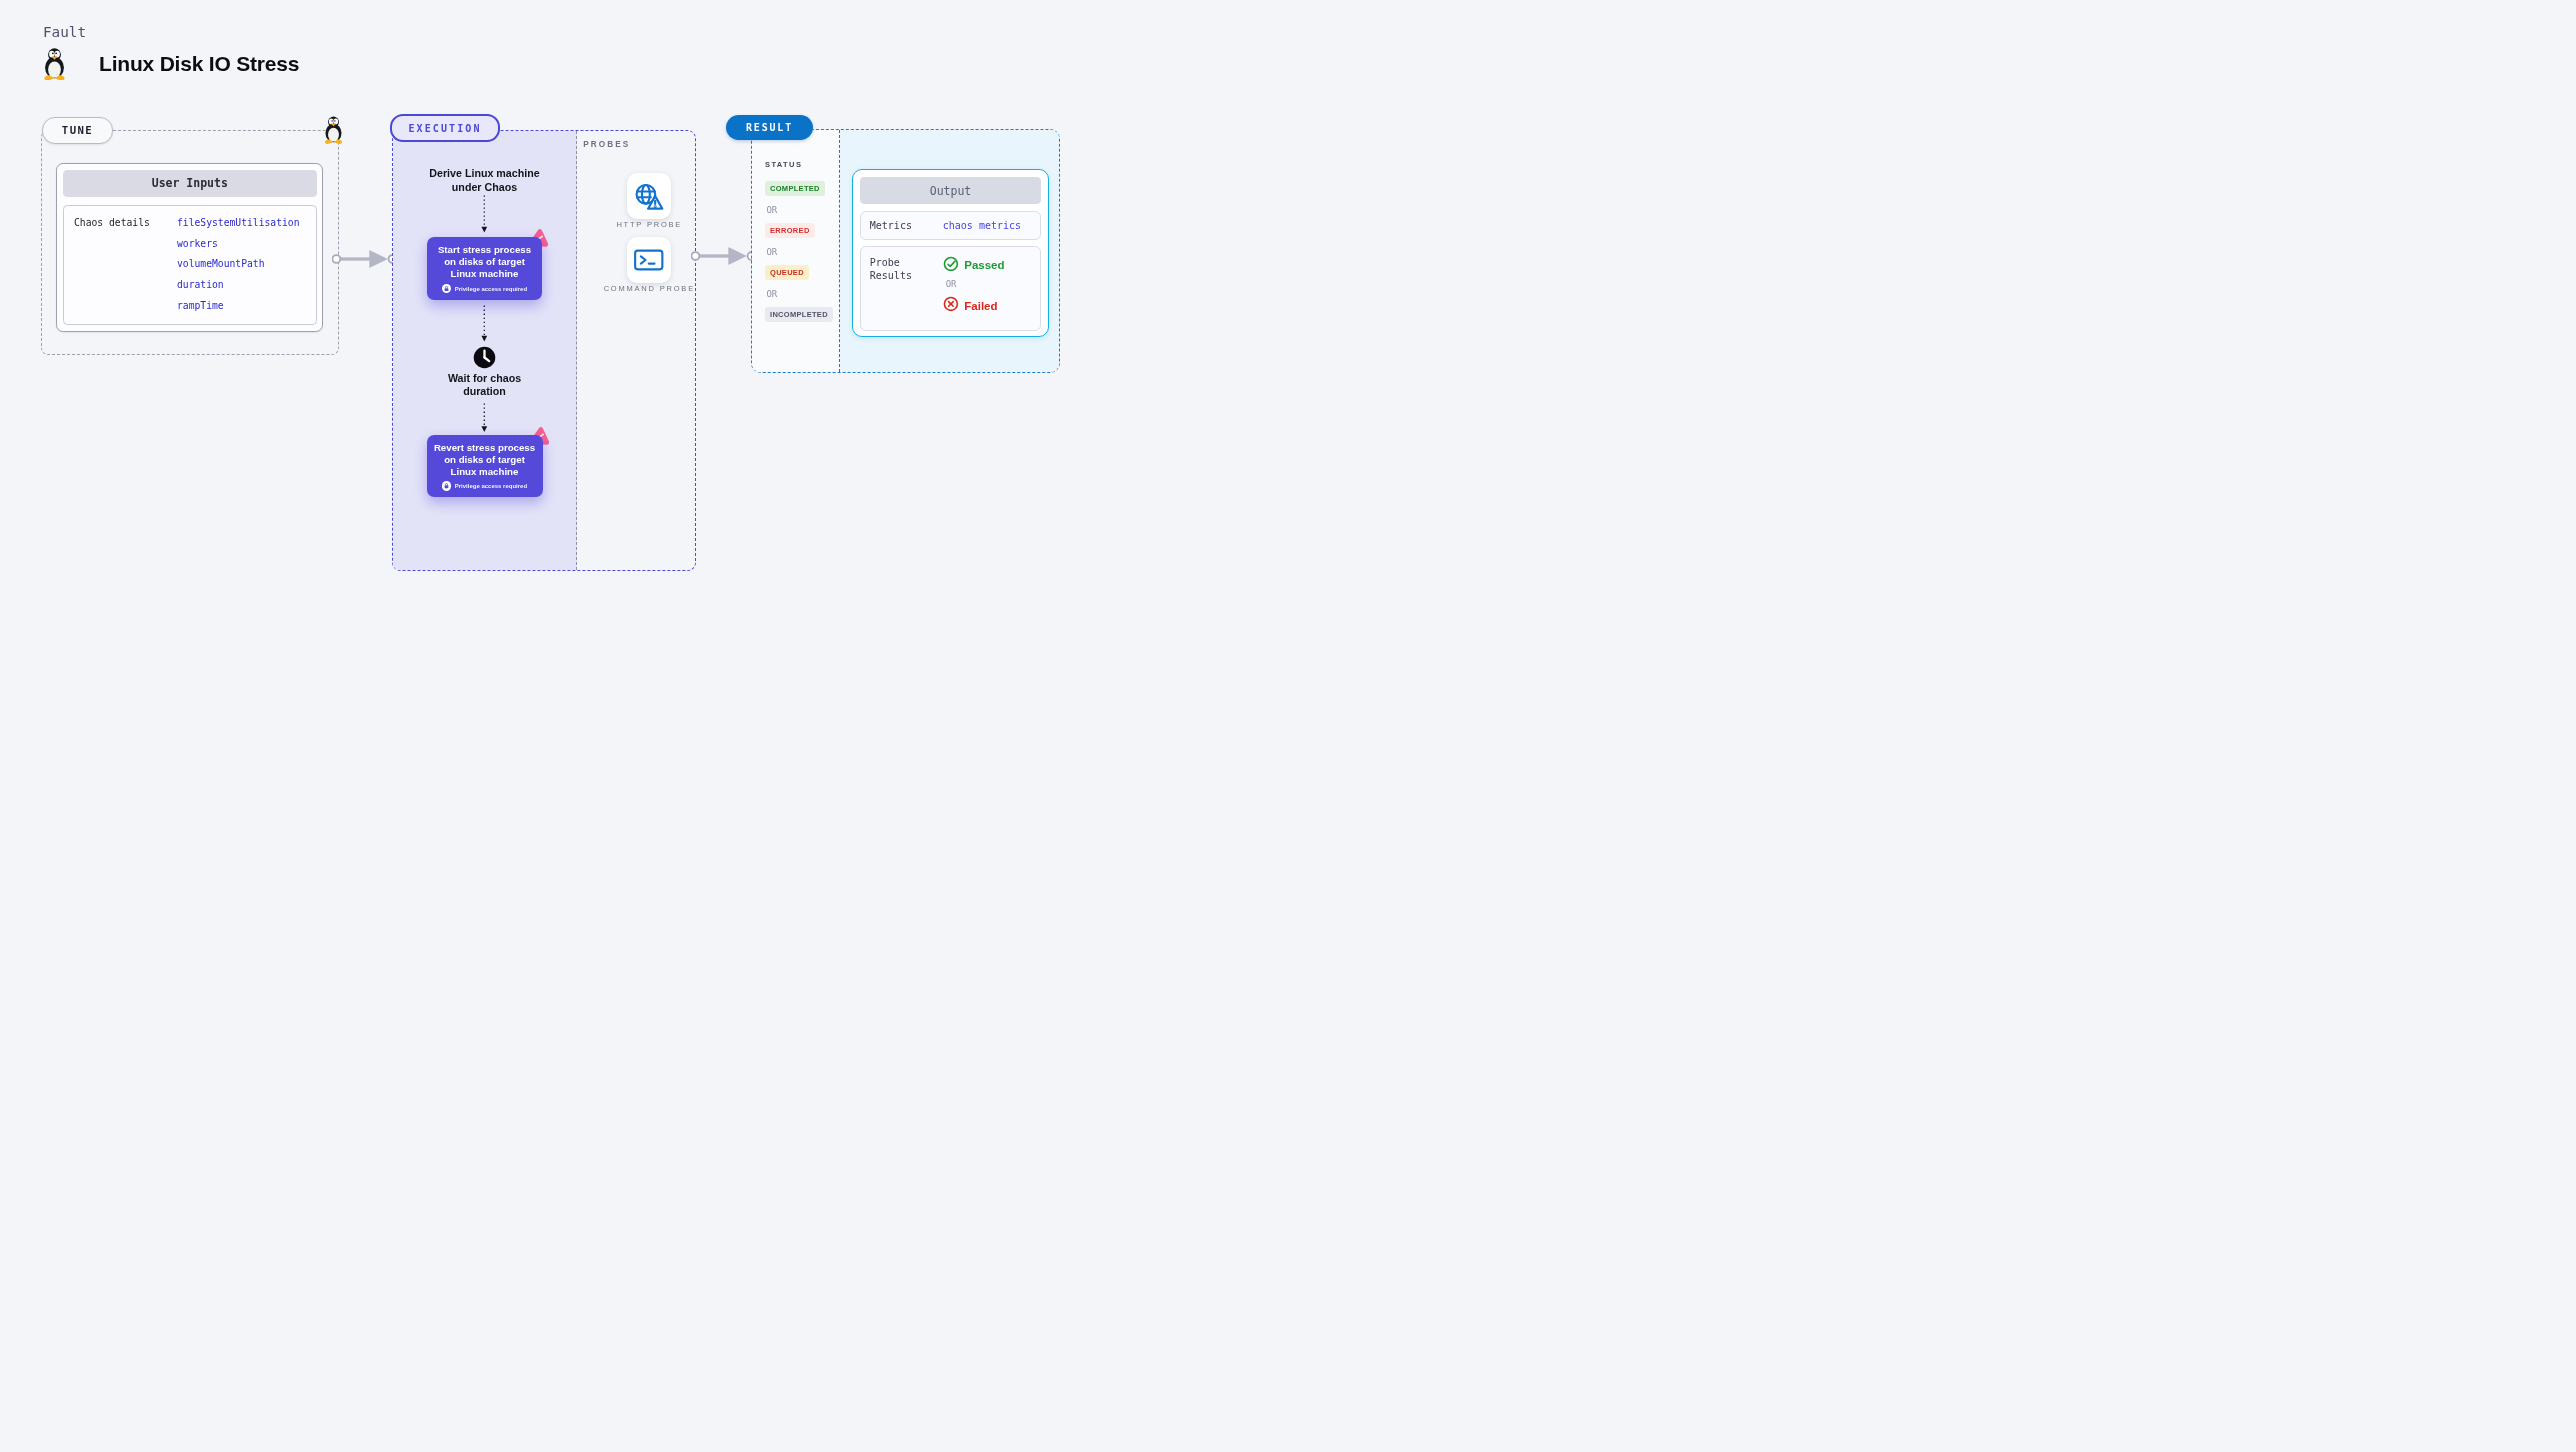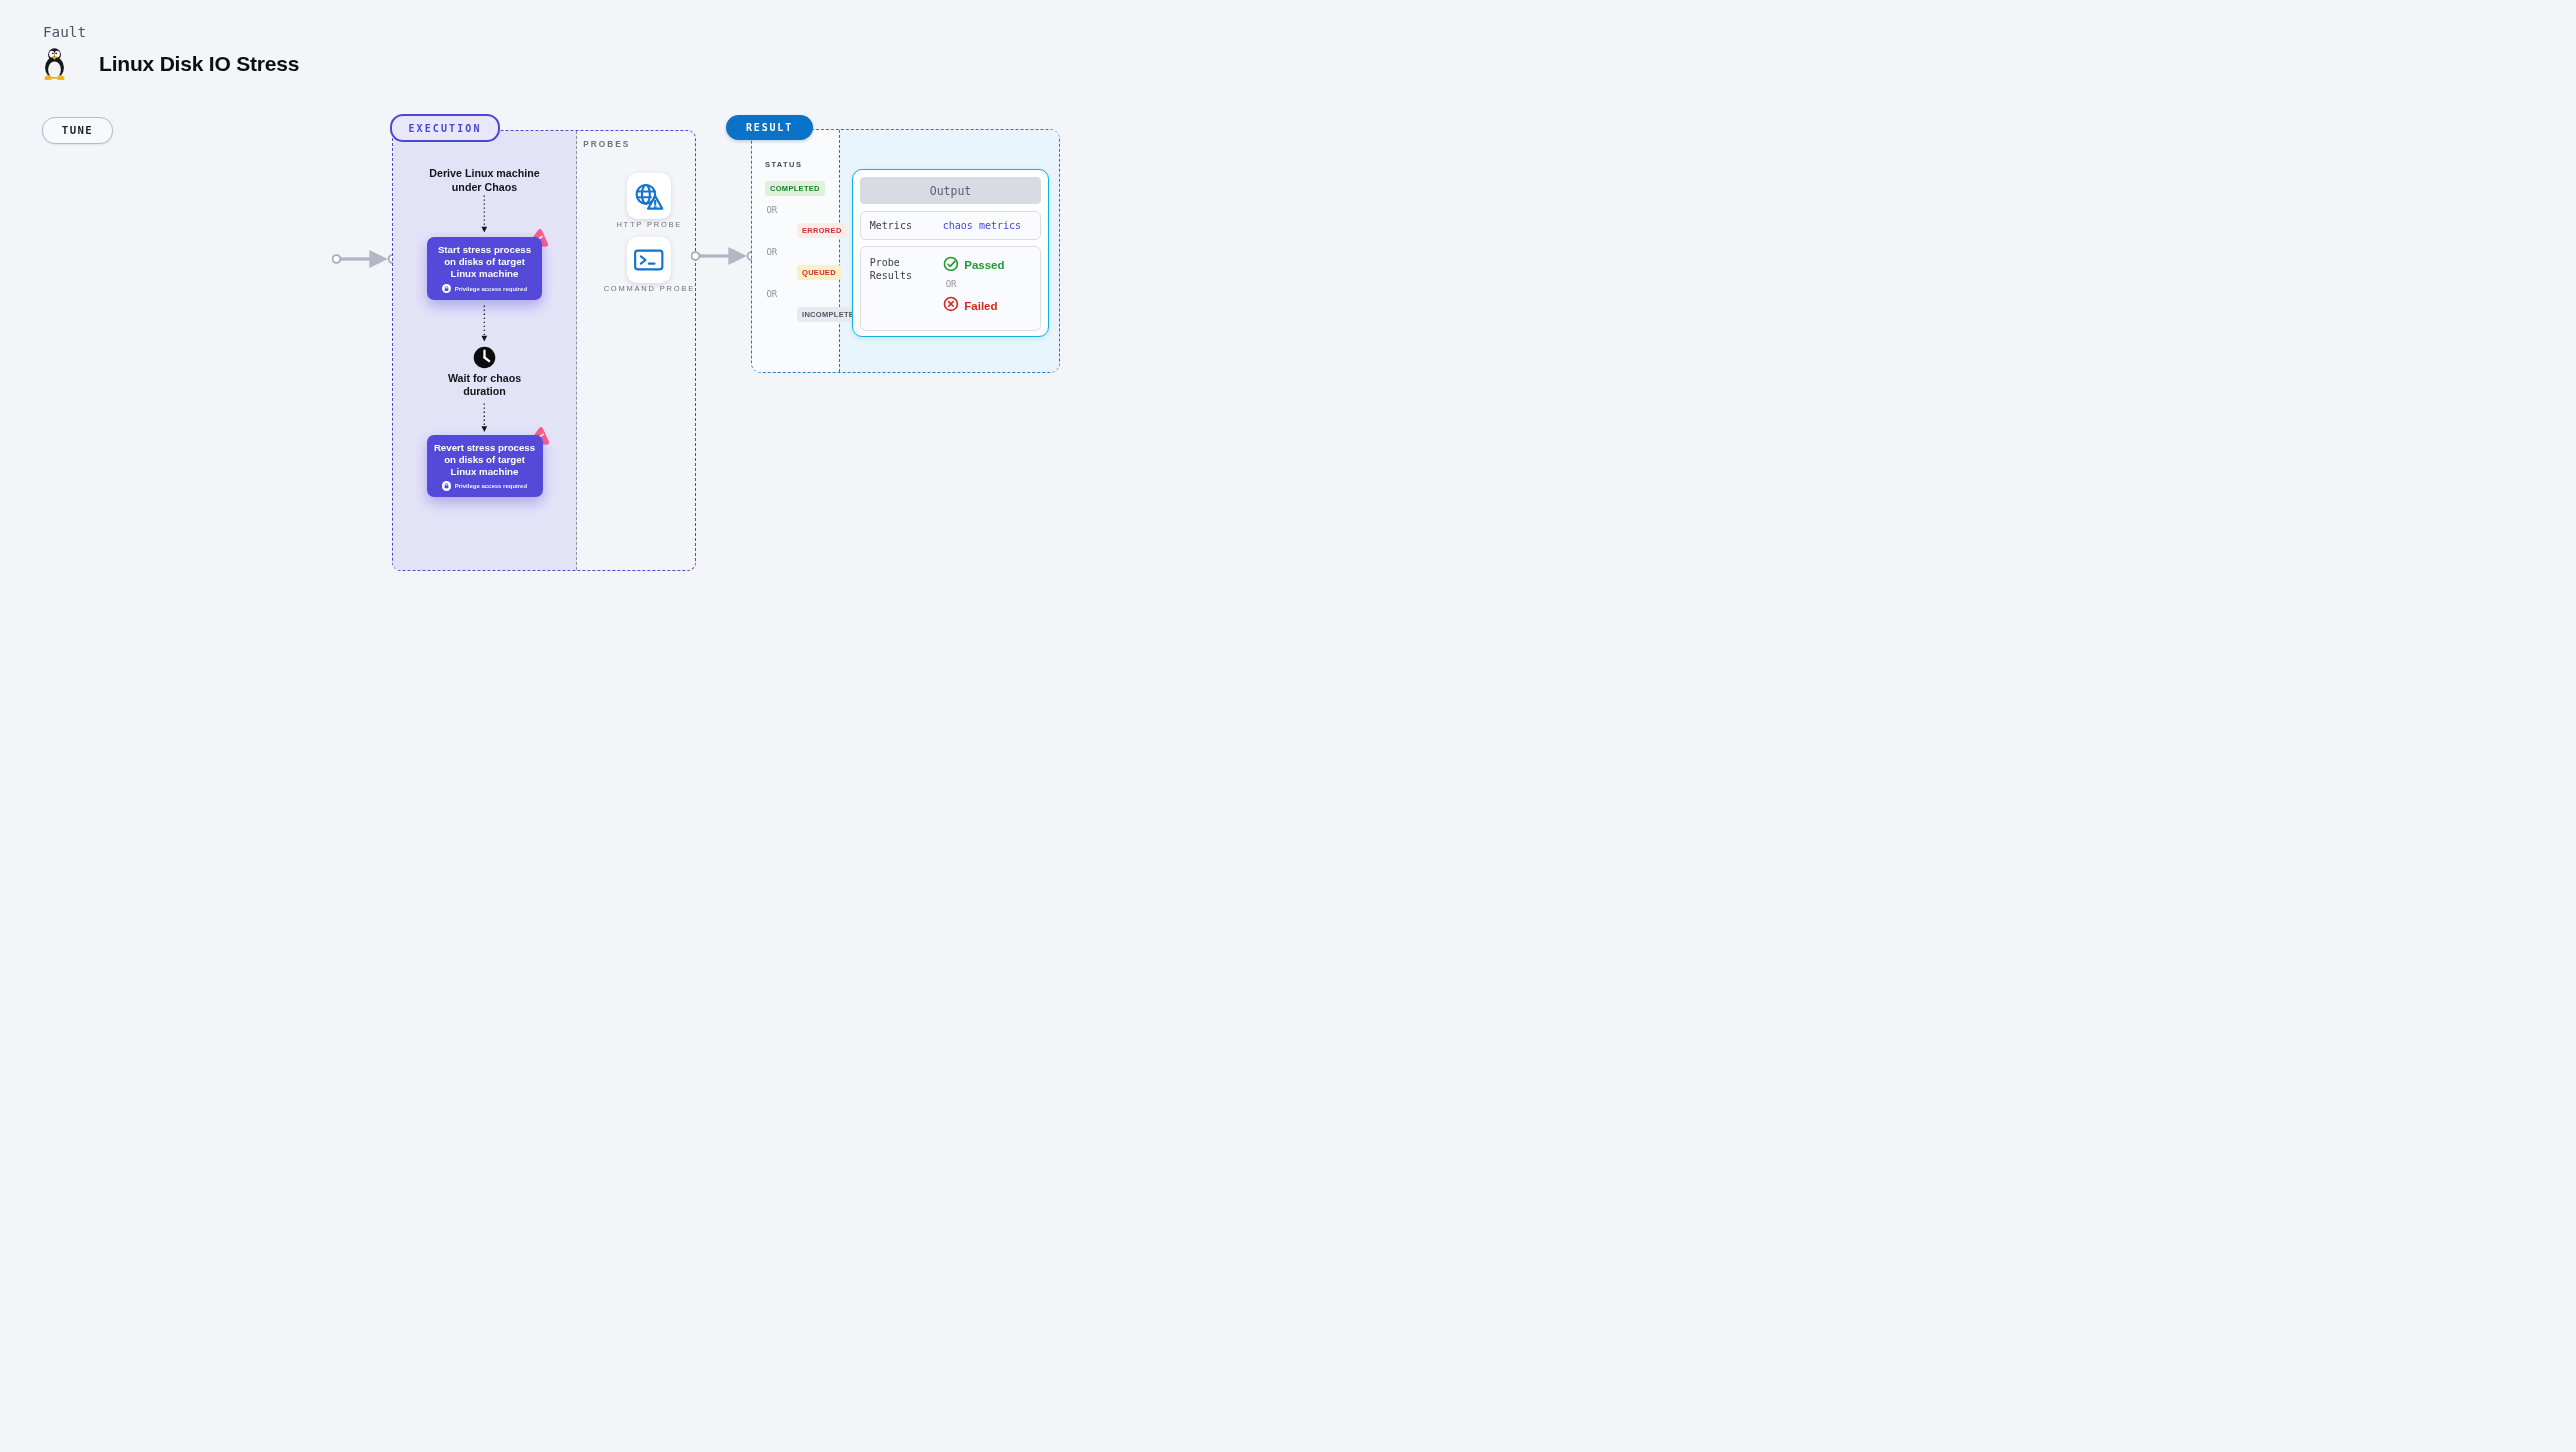--- a/index.html
+++ b/index.html
@@ -85,21 +85,21 @@
             border-radius:0 7.9px 7.9px 0;}
   .status-label{position:absolute;left:13px;top:30px;font-size:7.5px;font-weight:bold;
             letter-spacing:1.4px;color:#43475a;}
   .status-stack{position:absolute;left:13px;top:47px;display:flex;flex-direction:column;
             align-items:flex-start;}
   .status-badge{margin-top:4.3px;font-size:7.5px;font-weight:bold;letter-spacing:0.3px;
             padding:2.9px 5px;border-radius:2.9px;}
   .status-badge + .or-label{margin-top:8.6px;}
   .or-label{margin-top:8.6px;font-family:"DejaVu Sans Mono",monospace;font-size:9px;
             color:#8f93a7;padding-left:1.4px;}
-  .or-label + .status-badge{margin-top:8.6px;margin-left:32px;}
+  .or-label + .status-badge{margin-top:8.6px;}
 
   .output-card{position:absolute;left:100px;top:39px;width:197px;height:168px;background:#fff;
             border:1.8px solid var(--cyan-border);border-radius:10px;box-sizing:border-box;
             padding:7.2px;box-shadow:0 1.4px 5.7px rgba(20,120,180,.12);}
   .out-header{height:27px;background:#d8dae4;border-radius:4.3px;display:flex;align-items:center;
             justify-content:center;font-family:"DejaVu Sans Mono",monospace;font-size:11.5px;
             color:#5c6076;}
   .out-row{border:1.1px solid #d9dde8;border-radius:5.7px;background:#fafbfe;box-sizing:border-box;}
   .out-row-metrics{margin-top:7.2px;height:29px;display:flex;align-items:center;padding:0 8.6px;}
   .out-row-probe{margin-top:5.7px;height:85px;display:flex;padding:8.6px 8.6px 0;}
@@ -143,20 +143,38 @@
 
   <div class="kicker">Fault</div>
   <div class="title-row">
     <svg width="27" height="33" viewBox="0 0 40 48">
         <use href="#tux"></use>
       </svg>
     <h1 class="page-title">Linux Disk IO Stress</h1>
   </div>
 
   <div class="pill mono pill-tune">TUNE</div>
+  <div class="tune-box">
+    <svg width="23" height="29" viewBox="0 0 40 48" style="position:absolute;right:-7.2px;top:-15.8px">
+        <use href="#tux"></use>
+      </svg>
+    <div class="ui-card">
+      <div class="ui-header">User Inputs</div>
+      <div class="ui-body">
+        <div class="ui-row-label">Chaos details</div>
+        <div class="ui-values">
+          <div>fileSystemUtilisation</div>
+          <div>workers</div>
+          <div>volumeMountPath</div>
+          <div>duration</div>
+          <div>rampTime</div>
+        </div>
+      </div>
+    </div>
+  </div>
 
   <svg class="connector" style="left:332px;top:249px" width="66" height="20" viewBox="0 0 92 28">
     <rect x="10" y="11.7" width="44" height="4.6" fill="#b4b6c6"></rect>
     <polygon points="52,1.5 52,26.5 78,14" fill="#b4b6c6"></polygon>
     <circle cx="6" cy="14" r="5.5" fill="#fff" stroke="#a8aabc" stroke-width="2.5"></circle>
     <circle cx="84.5" cy="14" r="5.5" fill="#fff" stroke="#a8aabc" stroke-width="2.5"></circle>
   </svg>
 
   <div class="pill mono pill-exec">EXECUTION</div>
   <div class="exec-box">

